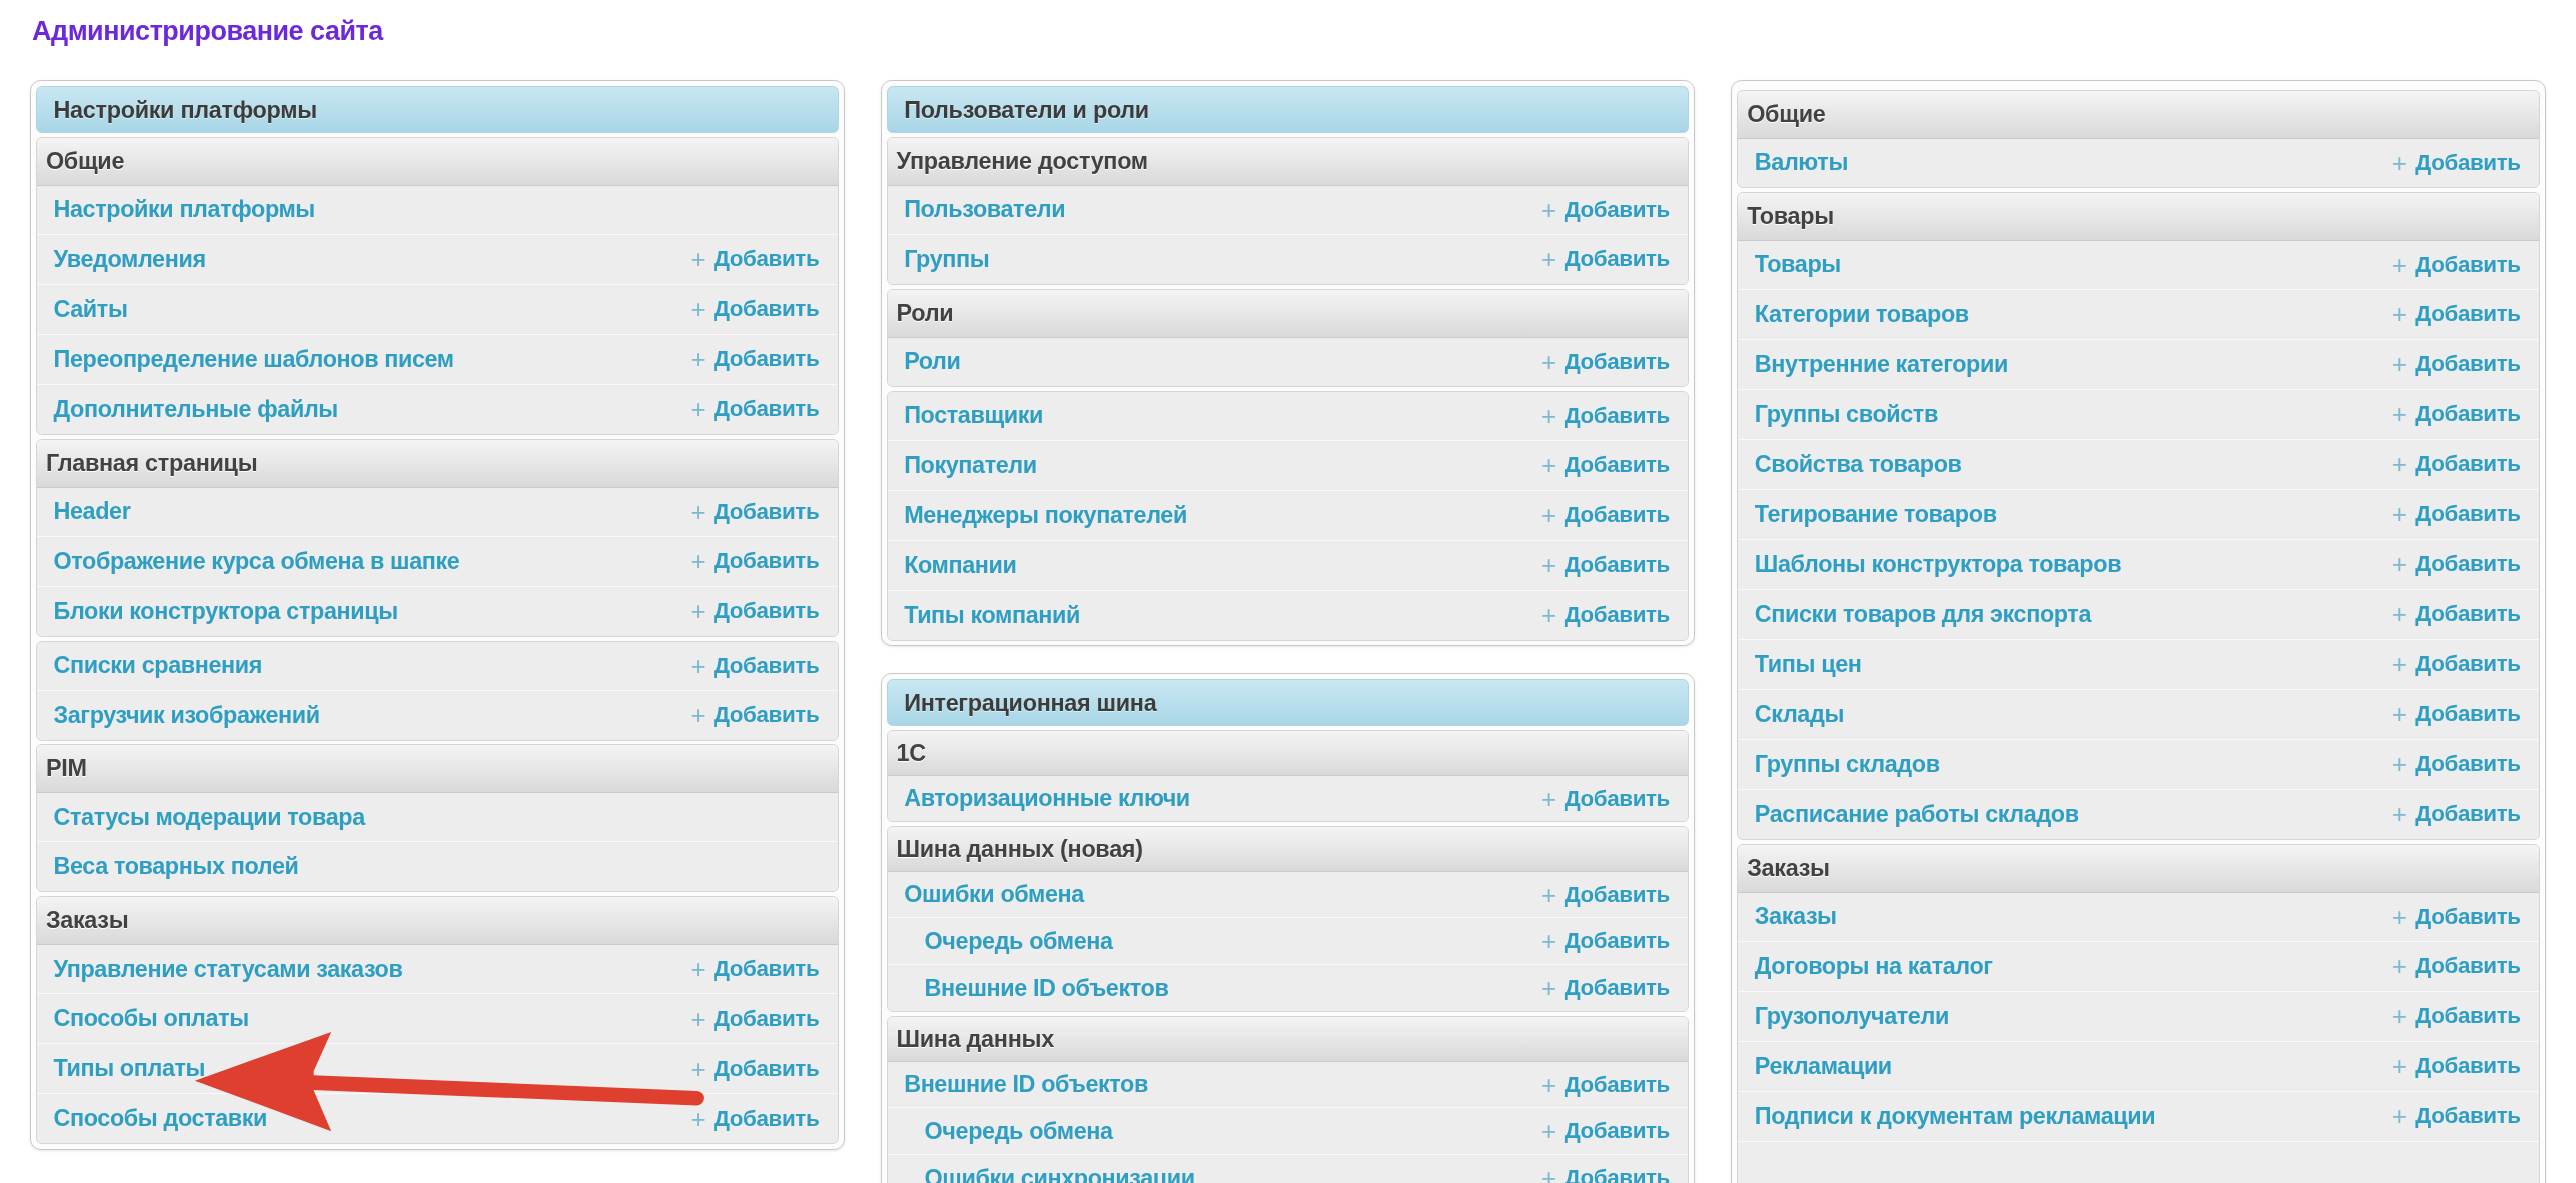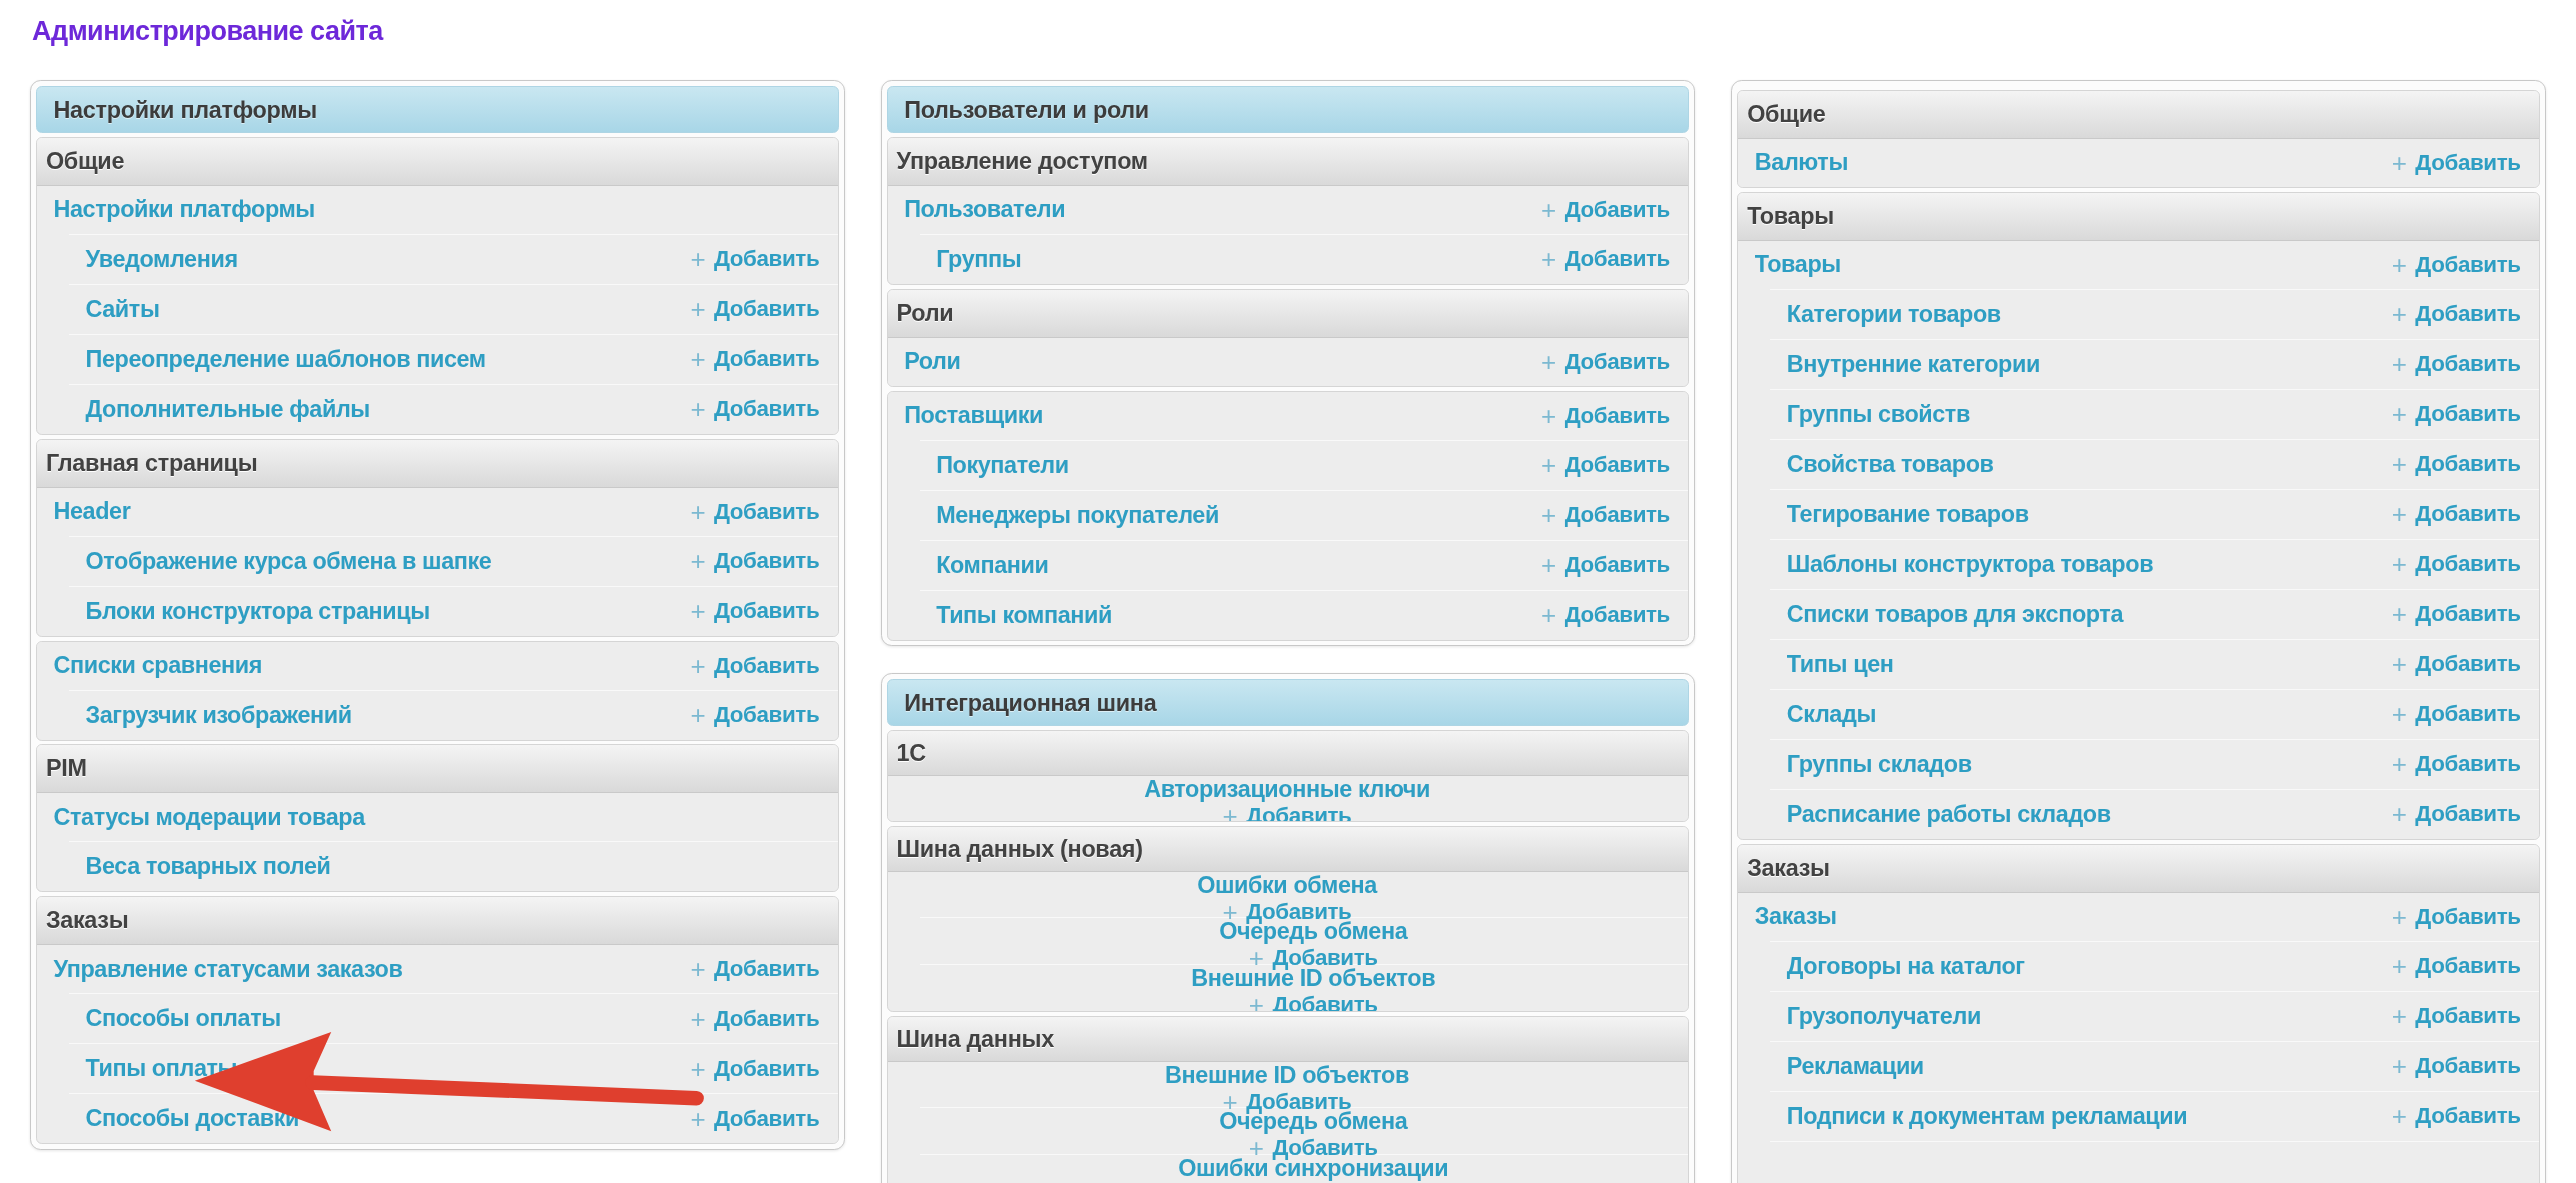--- a/index.html
+++ b/index.html
@@ -25,24 +25,24 @@
   .module { margin-top:3.9px; border-radius:5.8px; overflow:hidden; background:#ededed;
             border:1px solid #d5d5d5; }
 
   .module-header { height:48px; line-height:47px; background:linear-gradient(#f4f4f4,#d9d9d9);
                    border-bottom:1px solid #c9c9c9; font-size:23.4px; font-weight:bold;
                    color:#424242; padding-left:9px; letter-spacing:-0.3px;
                    text-shadow:0 1px 0 #ffffff; }
 
   .row { height:48px; display:flex; align-items:center; justify-content:space-between;
          padding:0 18.5px 0 16.6px; background:#ededed; }
-  .row + .row { border-top:1.9px solid #f9f9f9; height:50px;margin-left:32px; }
+  .row + .row { border-top:1.9px solid #f9f9f9; height:50px; }
 
   .panel.compact .module-header { height:45px; line-height:44px; }
-  .panel.compact .row { height:45px;flex-direction:column; }
+  .panel.compact .row { height:45px; }
   .panel.compact .row + .row { height:47px;padding-left:37px; }
 
   a.model-link { color:#2e9ec3; font-size:23.4px; font-weight:bold; text-decoration:none;
                  letter-spacing:-0.4px; white-space:nowrap; }
   a.add { color:#2e9ec3; font-size:22.4px; font-weight:bold; text-decoration:none;
           display:flex; align-items:center; gap:8.8px; white-space:nowrap; letter-spacing:-0.4px; }
   a.add .plus { color:#7cb9d1; font-size:26px; font-weight:400; line-height:1; }
 
   .arrow { position:absolute; left:151px; top:1022px; width:604px; height:166px;
            z-index:5; pointer-events:none; }

